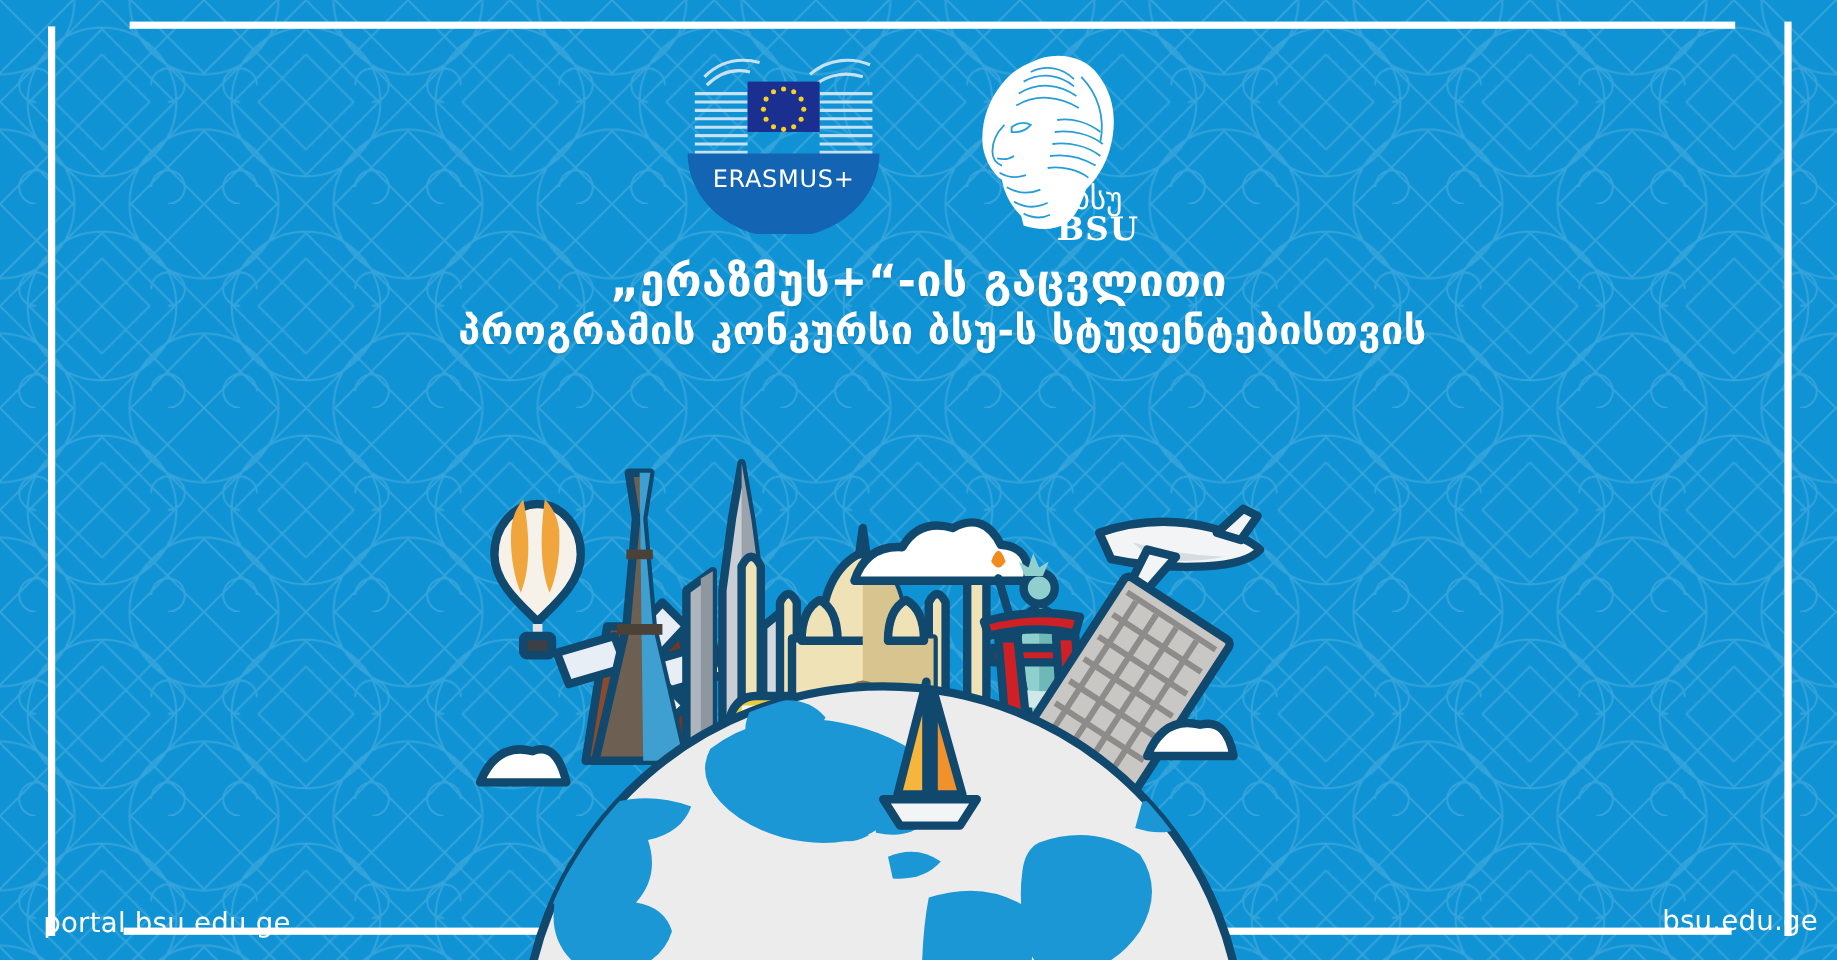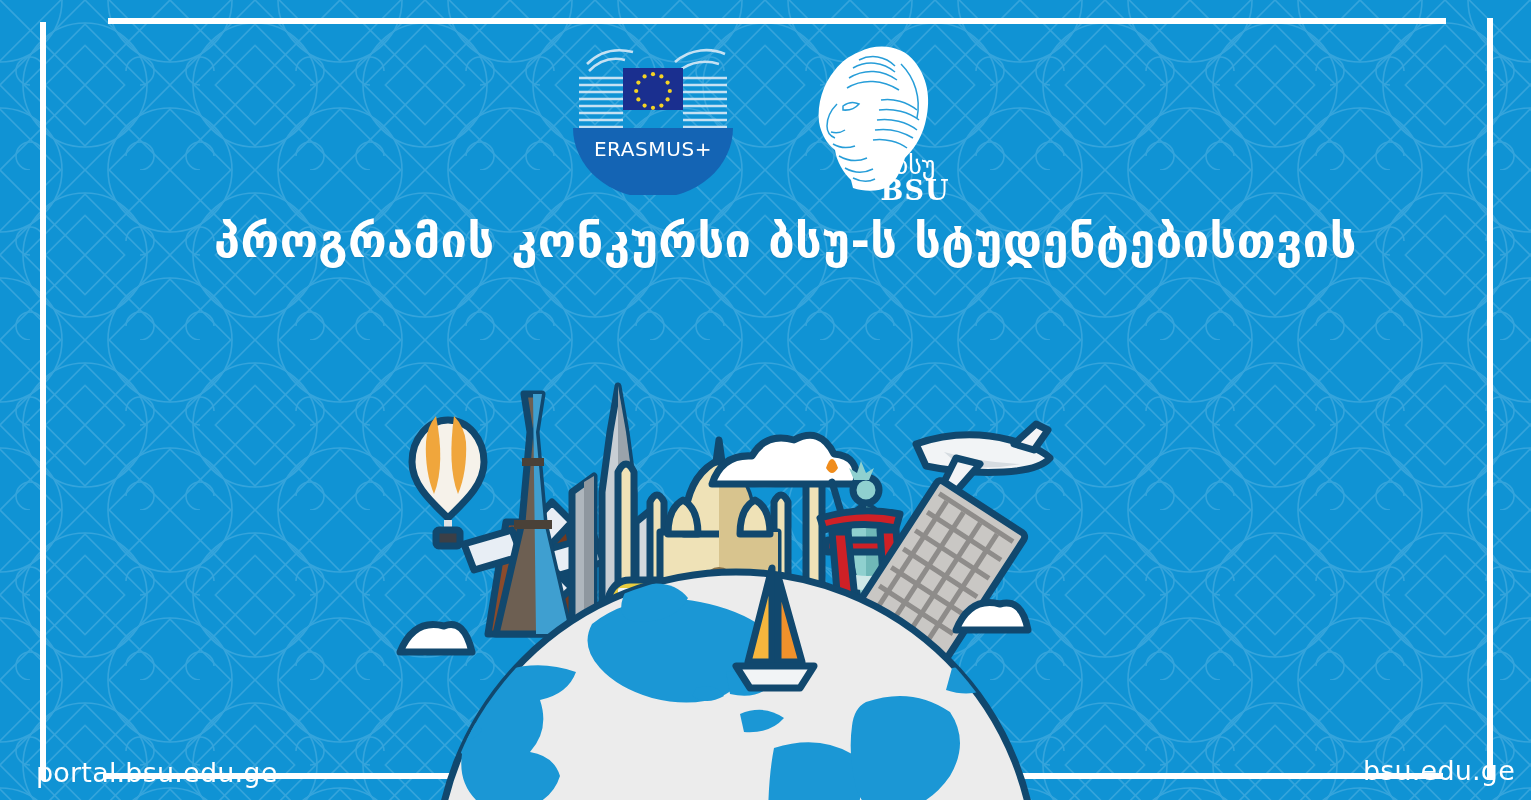--- a/index.html
+++ b/index.html
@@ -14,41 +14,41 @@
 
   
   .frame-line{position:absolute;background:#ffffff;}
   .frame-top{left:108px;top:18px;width:1338px;height:6px;}
   .frame-left{left:40px;top:22px;width:6px;height:758px;}
   .frame-right{left:1487px;top:18px;width:6px;height:762px;}
   .frame-bottom{left:103px;top:773px;width:1340px;height:6px;}
 
   
   .url{
-    position:absolute;color:#ffffff;font-size:27px;letter-spacing:.2px;
+    position:absolute;color:#ffffff;font-size:23px;letter-spacing:.2px;
     font-family:"DejaVu Sans","Liberation Sans",sans-serif;white-space:nowrap;
   }
   .url-left{left:36px;top:757px;}
   .url-right{right:16px;top:755px;}
 
   
   .logos{position:absolute;left:0;top:40px;width:1531px;display:flex;
          justify-content:center;align-items:flex-start;gap:58px;}
   .erasmus-logo{width:172px;height:155px;}
   .bsu-logo{width:168px;height:170px;}
 
   
   .headline{
     position:absolute;left:0;top:214px;width:1531px;text-align:center;
     color:#ffffff;font-weight:bold;line-height:1.16;
     font-size:39px;letter-spacing:.4px;
     text-shadow:0 1px 2px rgba(0,60,100,.18);
   }
   .headline .l1{display:block;font-size:37px;}
-  .headline .l2{display:block;font-size:47px;margin-left:40px;}
+  .headline .l2{display:block;font-size:33px;margin-left:40px;}
 
   
   .illus{position:absolute;left:396px;top:372px;width:680px;height:430px;}
 </style>
 </head>
 <body>
 
 <div id="stage">
 
   <svg class="bg-pattern" width="1531" height="800" viewBox="0 0 1531 800" preserveAspectRatio="none">
@@ -159,20 +159,21 @@
         <path d="M78 90 C92 88 106 92 116 98"></path>
         <path d="M76 100 C88 98 102 102 110 108"></path>
         <path d="M104 24 C118 38 124 58 120 78"></path>
       </g>
       <text x="118" y="134" text-anchor="middle" fill="#ffffff" font-size="26" font-family="DejaVu Sans, sans-serif">ბსუ</text>
       <text x="118" y="160" text-anchor="middle" fill="#ffffff" font-size="27" font-weight="bold" font-family="DejaVu Serif, Liberation Serif, serif" letter-spacing="1">BSU</text>
     </svg>
   </div>
 
   <div class="headline">
+    <span class="l1">„ერაზმუს+“-ის გაცვლითი</span>
     <span class="l2">პროგრამის კონკურსი ბსუ-ს სტუდენტებისთვის</span>
   </div>
 
   <svg class="illus" viewBox="0 0 680 430">
     <defs>
       <clipPath id="globeClip">
           <circle cx="340" cy="500" r="300"></circle>
         </clipPath>
     </defs>
 

